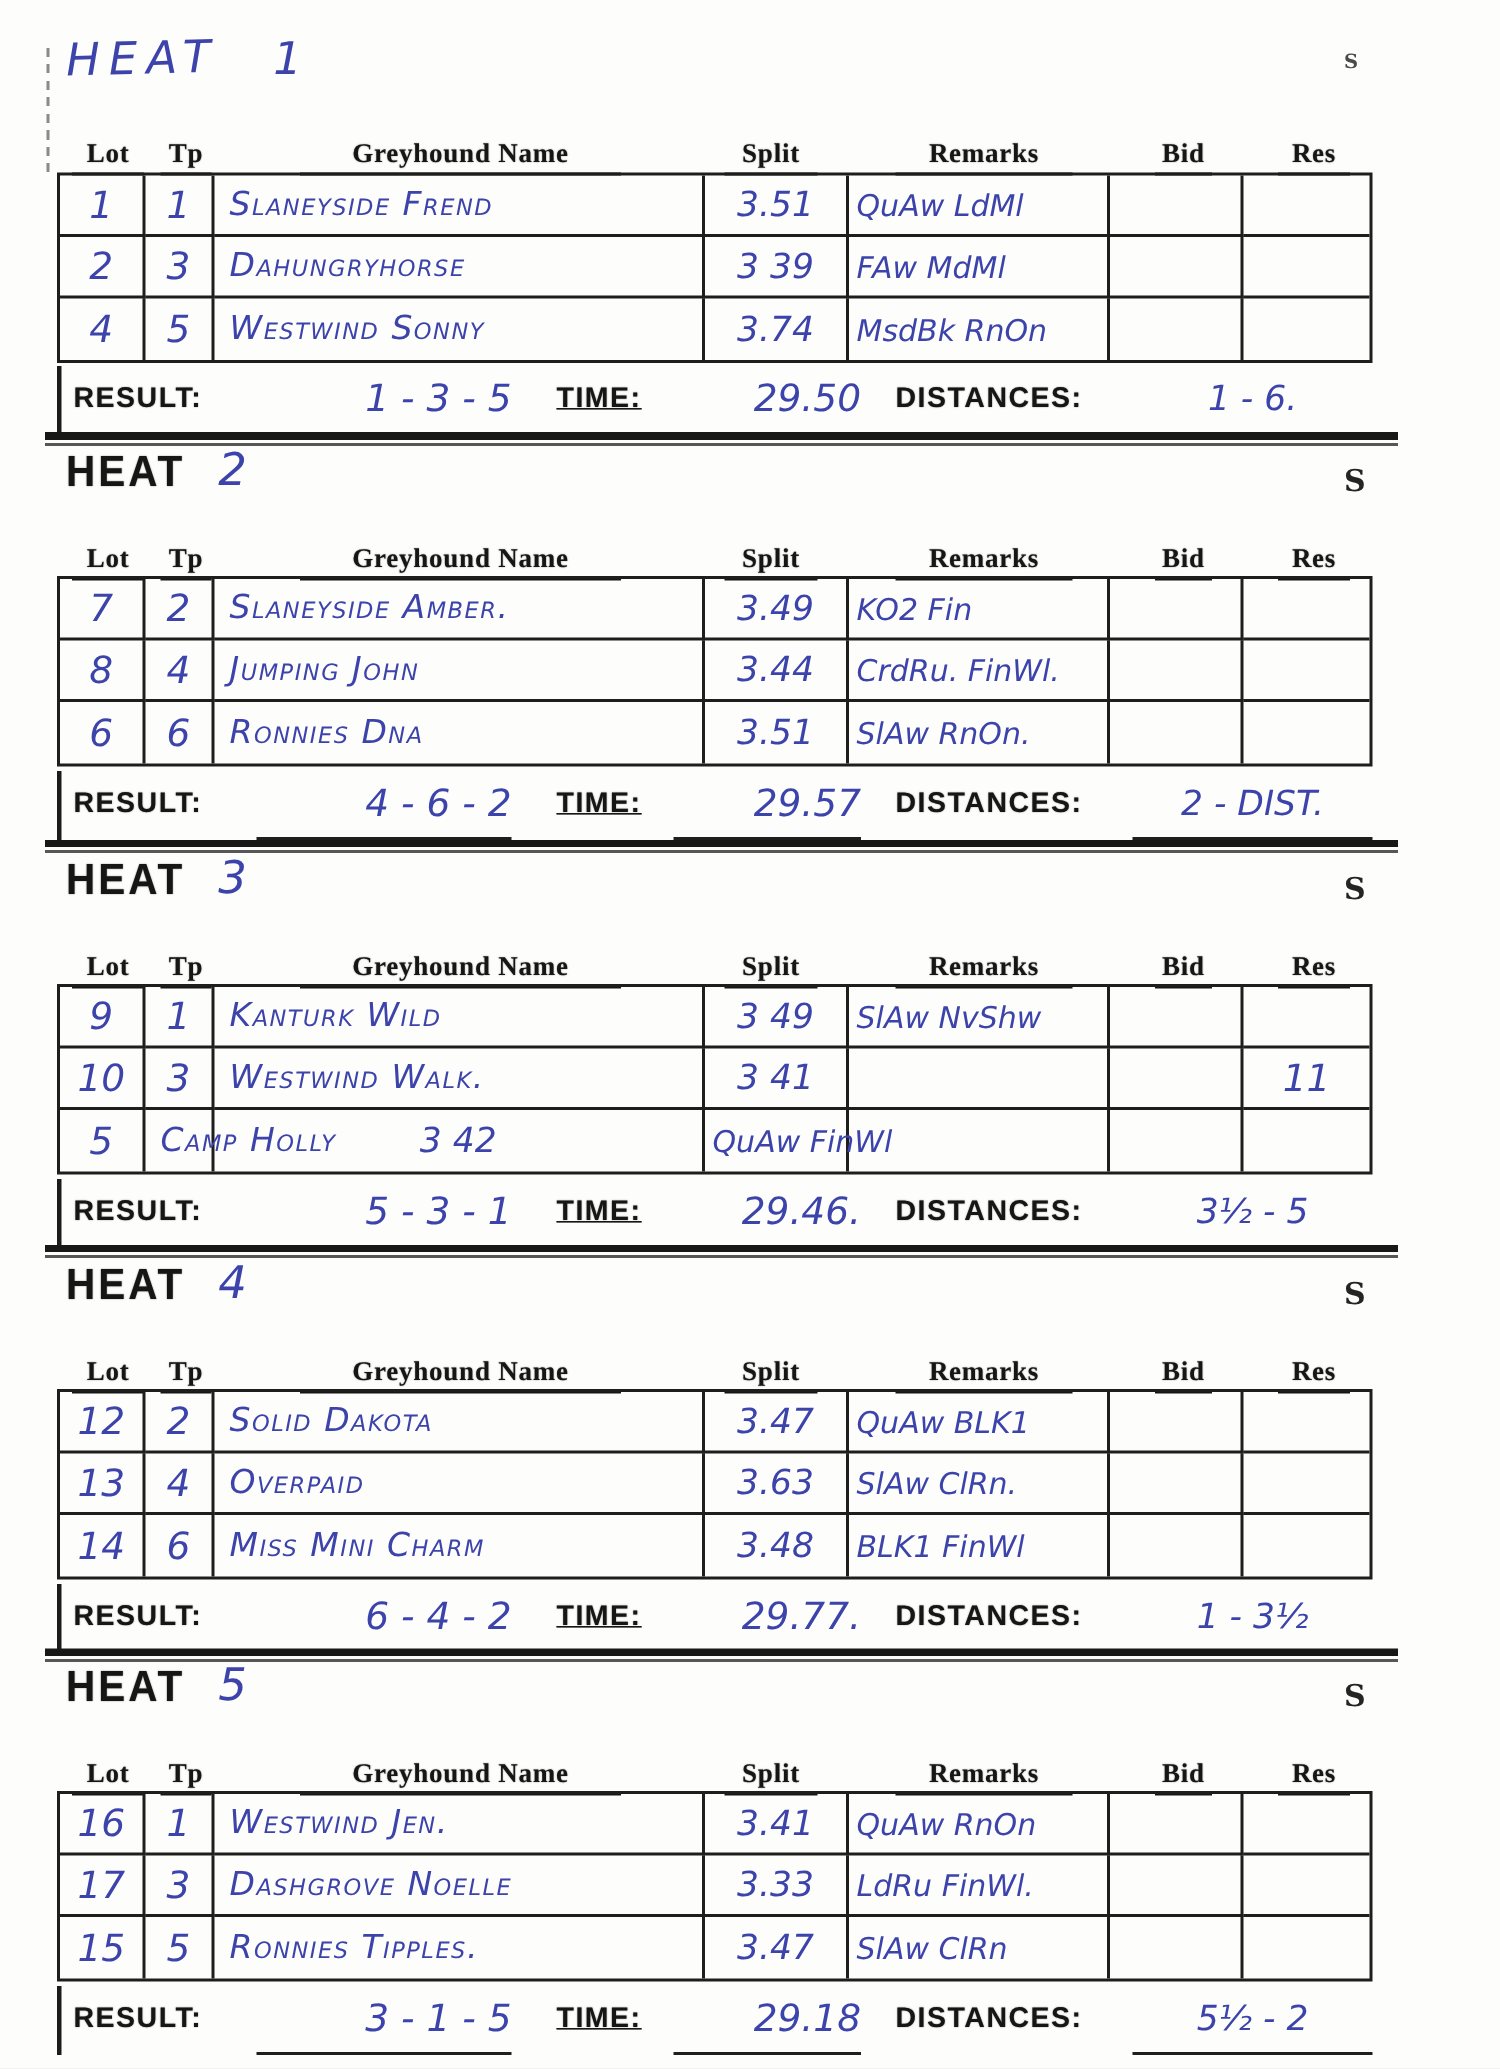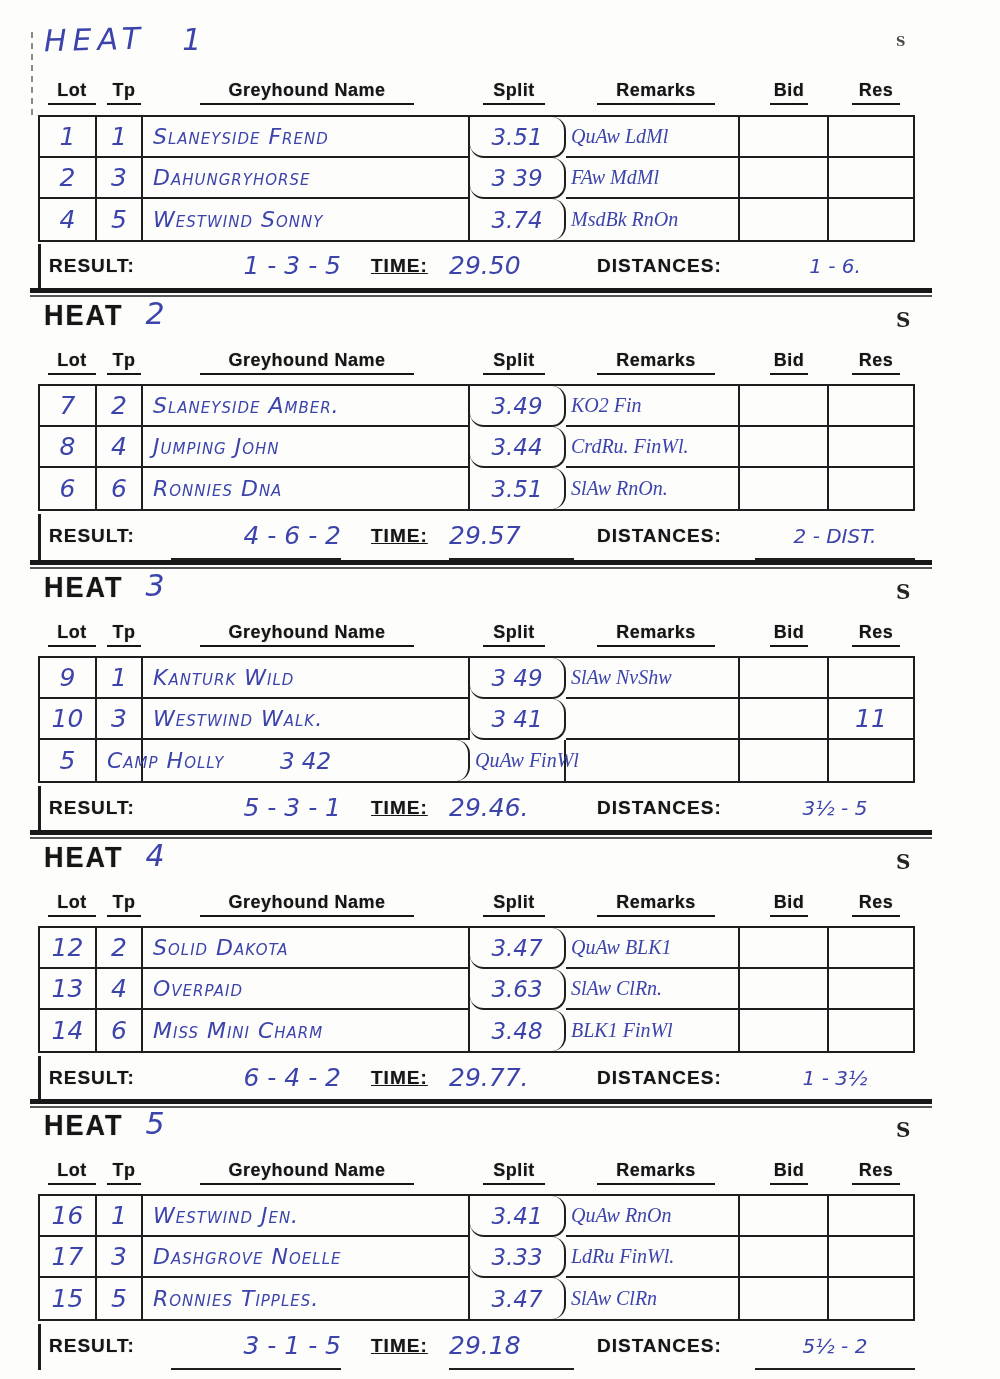--- a/index.html
+++ b/index.html
@@ -15,50 +15,50 @@
   .heat-word{font-size:27px;letter-spacing:2px;display:inline-block;transform:scaleY(1.08);}
   .heat-num{font-size:30px;margin-left:22px;}
   .heat-word-hw{font-size:30px;letter-spacing:6px;display:inline-block;transform:rotate(-1.5deg);}
   .heat-num-hw{font-size:30px;margin-left:36px;}
 
   .edge-mark{position:absolute;left:896px;top:12px;font-size:20px;font-weight:bold;color:#242424;
              font-family:"DejaVu Serif",serif;}
   .edge-mark.smudge{font-size:13px;color:#4a4a4a;letter-spacing:-1px;}
 
   .colhead{position:absolute;left:38px;width:877px;height:28px;}
-  .colhead span{position:absolute;top:0;text-align:center;font-size:18px;
-                border-bottom:2px solid #161616;padding-bottom:2px;letter-spacing:.5px;}
+  .colhead span{position:absolute;top:12px;text-align:center;font-size:18px;
+                border-bottom:2px solid #161616;padding-bottom:2px;letter-spacing:.5px;font-family:Liberation Serif, serif;}
   .ch-lot{left:10px;width:48px}
   .ch-tp{left:69px;width:34px}
   .ch-name{left:162px;width:214px}
   .ch-split{left:445px;width:62px}
   .ch-remarks{left:559px;width:118px}
   .ch-bid{left:732px;width:38px}
   .ch-res{left:814px;width:48px}
 
   .grid{position:absolute;left:38px;width:877px;display:grid;
         grid-template-columns:57px 46px 327px 96px 174px 89px 1fr;
         grid-auto-rows:41px;border:2px solid #1e1e1e;box-sizing:border-box;}
   .cell{border-right:2px solid #1e1e1e;border-bottom:2px solid #1e1e1e;box-sizing:border-box;
         display:flex;align-items:center;white-space:nowrap;overflow:visible;}
   .cell:nth-child(7n){border-right:none;}
   .cell:nth-child(n+15){border-bottom:none;}
   .cell.lot,.cell.tp{justify-content:center;font-size:25px;}
   .cell.name{padding-left:10px;font-size:22px;font-variant:small-caps;letter-spacing:1px;}
-  .cell.split{justify-content:center;font-size:23px;border-radius:14px;}
-  .cell.remarks{padding-left:5px;font-size:20px;font-family:Liberation Serif, serif;}
+  .cell.split{justify-content:center;font-size:23px;}
+  .cell.remarks{padding-left:5px;font-size:20px;}
 
   .resultline{position:absolute;left:38px;width:877px;height:46px;border-left:3px solid #1c1c1c;}
   .resultline span{position:absolute;line-height:44px;white-space:nowrap;}
   .r-label{left:8px;font-size:19px;letter-spacing:1px;}
   .r-value{left:130px;width:170px;font-size:25px;border-bottom:2px solid #1f1f1f;line-height:40px;text-align:right;}
   .t-label{left:330px;font-size:19px;letter-spacing:1px;text-decoration:underline;}
-  .t-value{left:408px;width:125px;font-size:25px;border-bottom:2px solid #1f1f1f;line-height:40px;text-align:left;}
+  .t-value{left:408px;width:125px;font-size:25px;border-bottom:2px solid #1f1f1f;line-height:40px;text-align:right;}
   .d-label{left:556px;font-size:19px;letter-spacing:1px;}
-  .d-value{left:714px;width:160px;font-size:20px;border-bottom:2px solid #1f1f1f;line-height:40px;text-align:center;}
+  .d-value{left:714px;width:160px;font-size:23px;border-bottom:2px solid #1f1f1f;line-height:40px;text-align:center;}
 
   .divider{position:absolute;left:30px;width:902px;height:10px;
            background:linear-gradient(to bottom,#181818 0,#181818 5px,transparent 5px,transparent 7px,
                       rgba(45,45,45,.8) 7px,rgba(45,45,45,.8) 9px,transparent 9px);}
 
   .scan-edge{position:absolute;left:31px;top:32px;width:2px;height:86px;
              background:repeating-linear-gradient(to bottom,#8a8a8a 0 6px,transparent 6px 11px);}
 </style>
 </head>
 <body>

